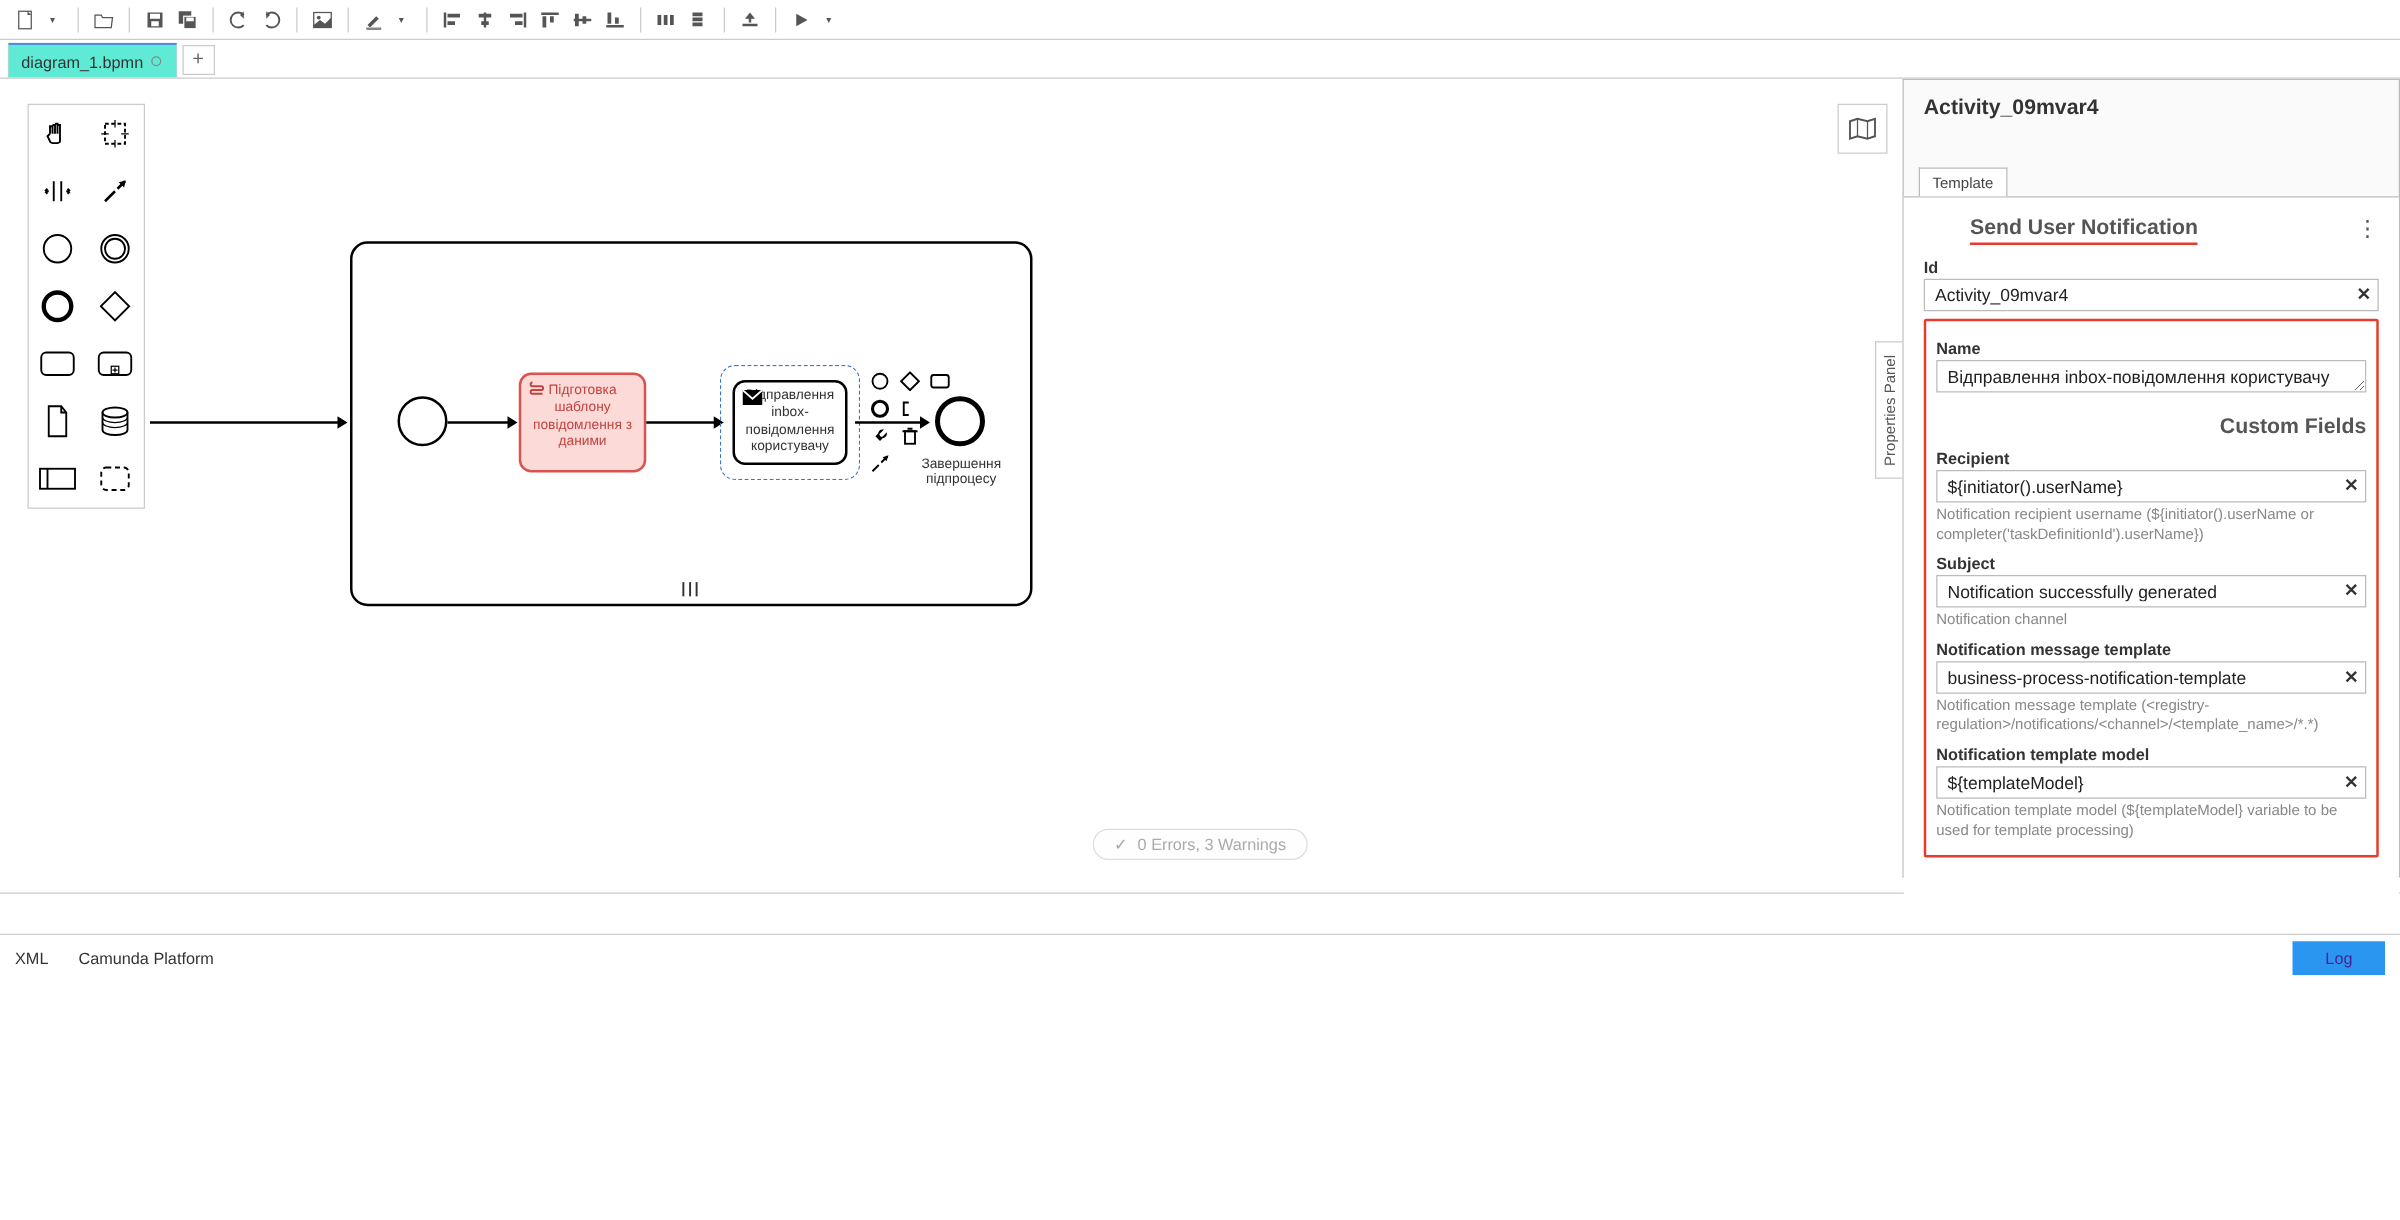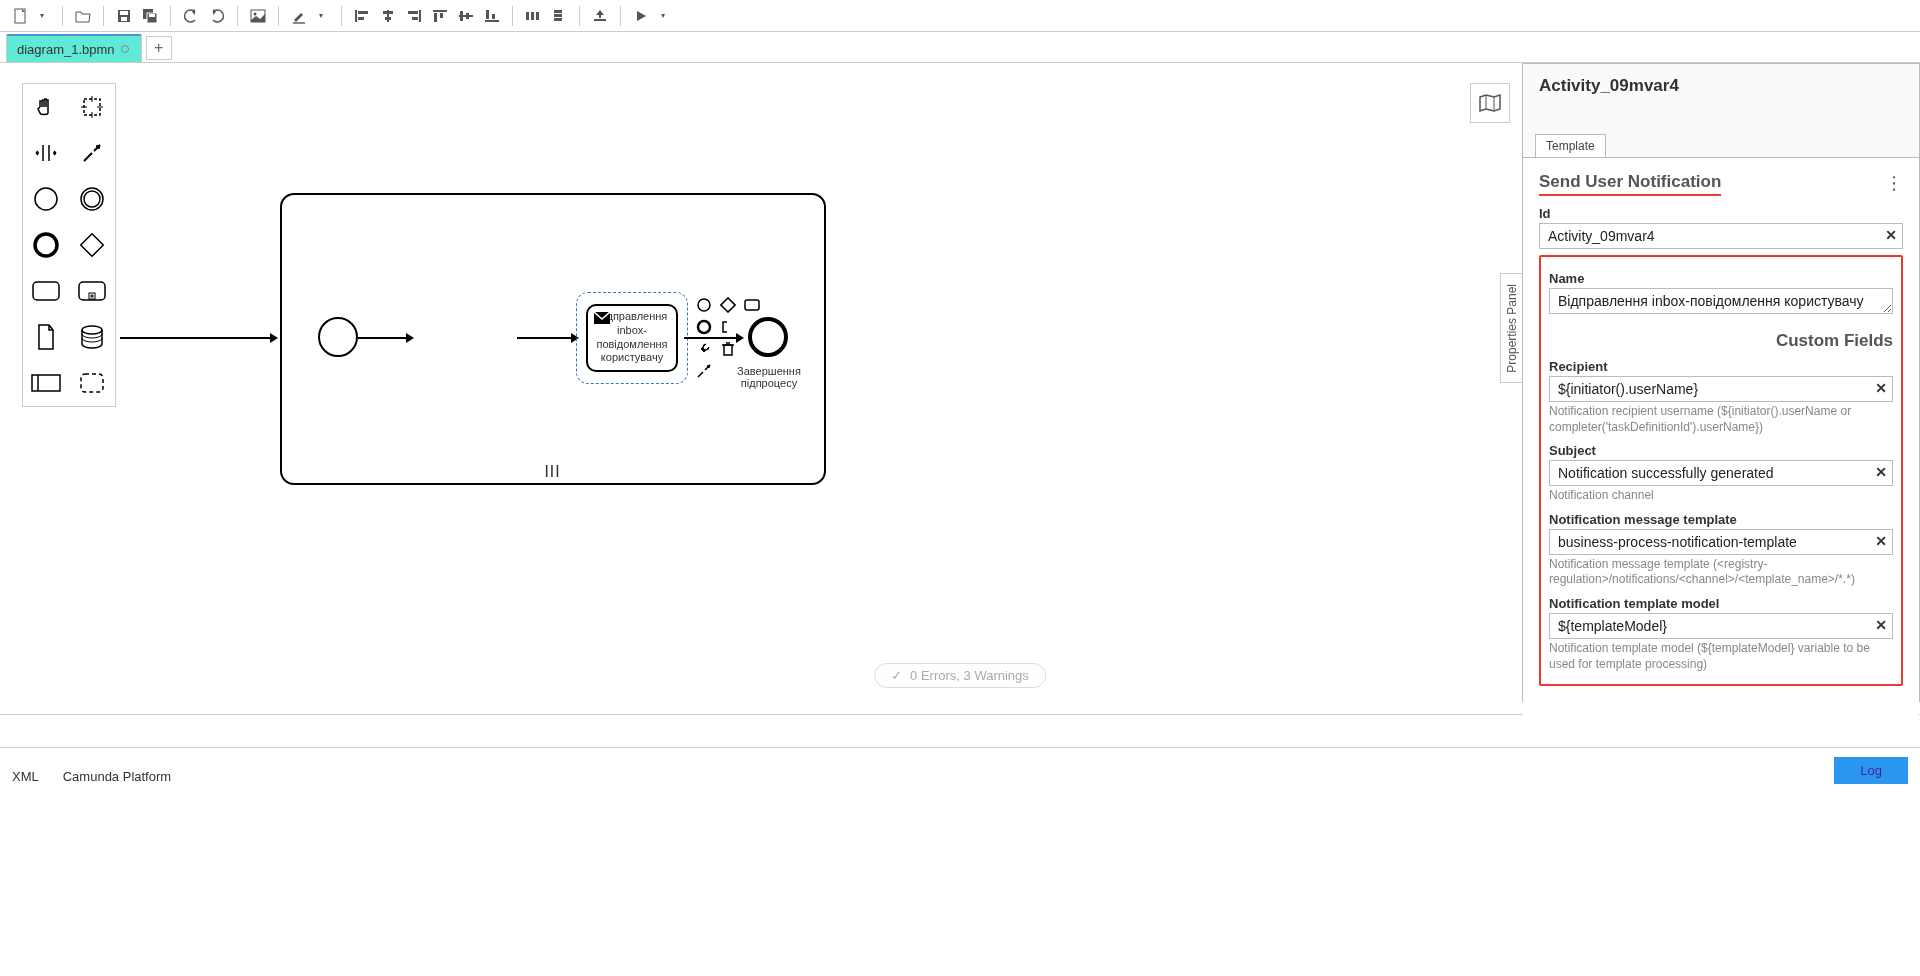--- a/index.html
+++ b/index.html
@@ -32,40 +32,40 @@
 .canvas { position: absolute; left: 0; top: 0; right: 398px; bottom: 0; }
 
 
 .props { position: absolute; right: 0; top: 0; width: 398px; height: 100%; border: 1px solid #bbb; background: #fafafa; }
 .props-head { padding: 12px 16px 6px; font-size: 17px; font-weight: bold; color: #333; }
 .props-tabbar { padding: 0 12px; }
 .props-tab { display: inline-block; padding: 4px 10px; border: 1px solid #bbb; border-bottom: none; font-size: 12px; color: #444; background: #fff; margin-top: 32px; }
 .props-body { border-top: 1px solid #bbb; padding: 10px 16px; overflow-y: auto; height: calc(100% - 66px); background: #fff; }
 .section-row { display: flex; align-items: center; justify-content: space-between; }
 .section-title { font-size: 17px; font-weight: bold; color: #555; margin: 4px 0 2px; }
-.underline-red { border-bottom: 2px solid #e83b2d; display: inline-block; padding-bottom: 2px; }
+.underline-red { border-bottom: 2px solid #e83b2d; display: inline-block; padding-bottom: 2px; margin-left: 37px; }
 .dots { font-size: 18px; color: #555; cursor: pointer; }
 .lbl { font-size: 13px; font-weight: bold; color: #333; margin-top: 8px; display: block; }
 .fld-wrap { position: relative; }
 .fld { width: 100%; border: 1px solid #bbb; padding: 4px 24px 4px 8px; font-size: 14px; color: #222; margin-top: 2px; font-family: inherit; }
 .fld-clear { position: absolute; right: 6px; top: 6px; font-size: 14px; font-weight: bold; color: #333; cursor: pointer; }
 .sub-title { font-size: 17px; font-weight: bold; color: #555; margin-top: 14px; text-align: right; }
 .hint { font-size: 12px; color: #888; margin-top: 2px; line-height: 1.3; }
 .highlight-box { border: 2px solid #e83b2d; padding: 6px 8px 12px; margin-top: 6px; border-radius: 2px; }
 
 
 .props-toggle { position: absolute; right: 398px; top: 210px; width: 22px; height: 110px; border: 1px solid #ccc; border-right: none; background: #fff; display: flex; align-items: center; justify-content: center; cursor: pointer; }
 .props-toggle span { writing-mode: vertical-rl; transform: rotate(180deg); font-size: 12px; color: #555; }
 
 
 .err-bar { position: absolute; left: 50%; transform: translateX(-50%); bottom: 14px; padding: 4px 16px; border: 1px solid #ddd; border-radius: 14px; background: #fefefe; color: #aaa; font-size: 13px; display: flex; align-items: center; gap: 8px; }
 
 
 .bottom-sep { border-top: 1px solid #ccc; margin-top: 12px; }
-.bottom { height: 36px; display: flex; align-items: flex-end; padding: 0 12px; gap: 40px; justify-content: space-between; }
+.bottom { height: 36px; display: flex; align-items: center; padding: 0 12px; gap: 40px; justify-content: space-between; }
 .bottom-left { display: flex; gap: 24px; }
 .log-btn { background: #2b96f0; color: #4c1d95; padding: 6px 26px; font-size: 13px; cursor: pointer; }
 
 
 .subproc { position: absolute; left: 280px; top: 130px; width: 546px; height: 292px; border: 2px solid #000; border-radius: 14px; }
 .sub-marker { position: absolute; left: 50%; bottom: 6px; transform: translateX(-50%); font-size: 12px; font-weight: bold; letter-spacing: 2px; }
 .start-ev { position: absolute; left: 318px; top: 254px; width: 40px; height: 40px; border: 2px solid #000; border-radius: 50%; background: #fff; }
 .script-task { position: absolute; left: 415px; top: 235px; width: 102px; height: 80px; border: 2px solid #d9534f; border-radius: 10px; background: #fbdad7; font-size: 11px; text-align: center; color: #c04440; padding: 6px 4px; line-height: 1.25; }
 .script-ic { position: absolute; left: 6px; top: 4px; }
 .send-task { position: absolute; left: 582px; top: 235px; width: 100px; height: 80px; border-radius: 10px; background: #fff; font-size: 11px; text-align: center; padding: 6px 4px; line-height: 1.25; }
@@ -232,20 +232,26 @@
 
 <div class="workspace">
 
   <div class="canvas">
     <div class="flow f1"></div>
     <div class="subproc">
       <div class="sub-marker">|||</div>
     </div>
     <div class="start-ev"></div>
     <div class="flow f2"></div>
+    <div class="script-task">
+      <span class="script-ic"><svg width="14" height="14">
+            <path d="M3 2 C1 2 1 5 3 5 L10 5 C12 5 12 8 10 8 L3 8 C1 8 1 11 3 11 L11 11" stroke="#c04440" fill="none" stroke-width="1.5"></path>
+          </svg></span>
+      <span>Підготовка шаблону повідомлення з даними</span>
+    </div>
     <div class="flow f3"></div>
     <div class="send-task">
       <div class="send-task-outline"></div>
       <div class="send-task-inner">
         <span class="mail-ic"><svg width="16" height="12">
               <rect x="0" y="0" width="16" height="12" fill="#000"></rect>
               <path d="M0 0 L8 7 L16 0" stroke="#fff" fill="none" stroke-width="1.5"></path>
             </svg></span>
         <span>Відправлення inbox-повідомлення користувачу</span>
       </div>

